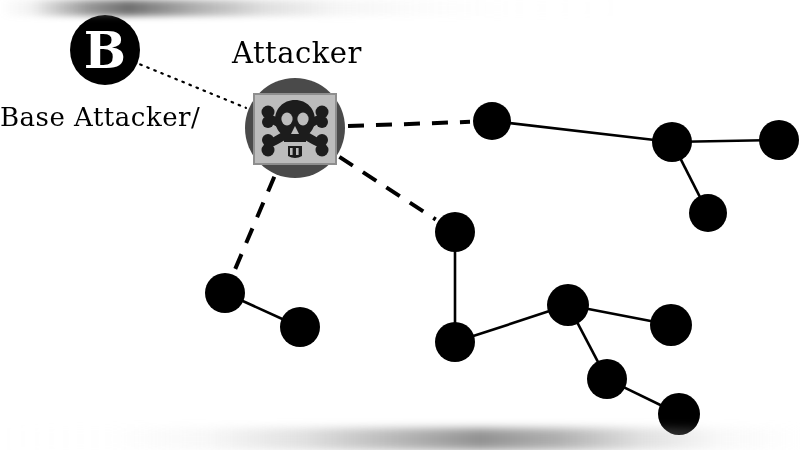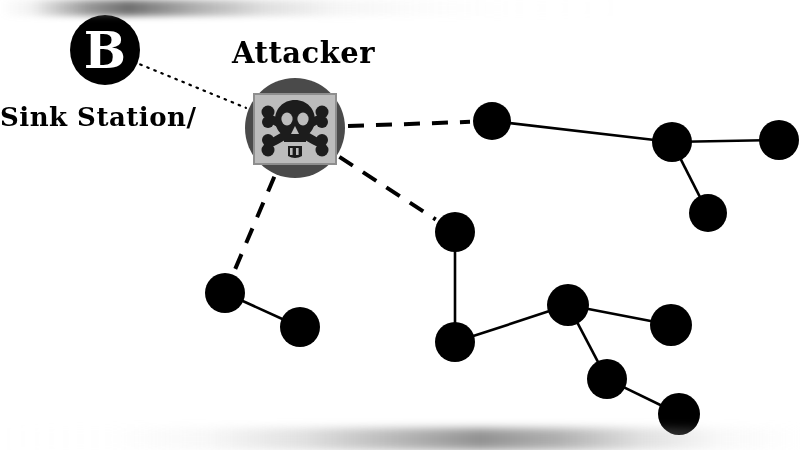--- a/index.html
+++ b/index.html
@@ -60,21 +60,21 @@
         rgba(100,100,100,0.70) 60%,
         rgba(120,120,120,0.58) 70%,
         rgba(165,165,165,0.35) 80%,
         rgba(210,210,210,0.14) 90%,
         rgba(245,245,245,0.02) 100%);
     filter: blur(4px);
   }
   .node-label {
     position: absolute;
     font-family: "DejaVu Serif", "Liberation Serif", serif;
-    font-weight: bold;
+    font-weight: normal;
     color: #000000;
     white-space: nowrap;
     letter-spacing: 0.5px;
     line-height: 1.05;
   }
   #label-attacker {
     left: 232px;
     top: 38px;
     font-size: 29px;
   }
@@ -181,18 +181,18 @@
         <rect x="290" y="148" width="2.6" height="7"></rect>
         <rect x="296" y="148" width="2.6" height="7"></rect>
       </g>
     </g>
   </svg>
 
   <div class="bs-letter">B</div>
 
   <div class="node-label" id="label-attacker">Attacker</div>
 
-  <div class="node-label" id="label-basestation"><span class="l1">Sink Station/</span></div>
+  <div class="node-label" id="label-basestation"><span class="l1">Base Attacker/</span></div>
 
   <div class="smudge" id="smudge-top"></div>
   <div class="smudge" id="smudge-bottom"></div>
 
 </div>
 
 </body></html>

